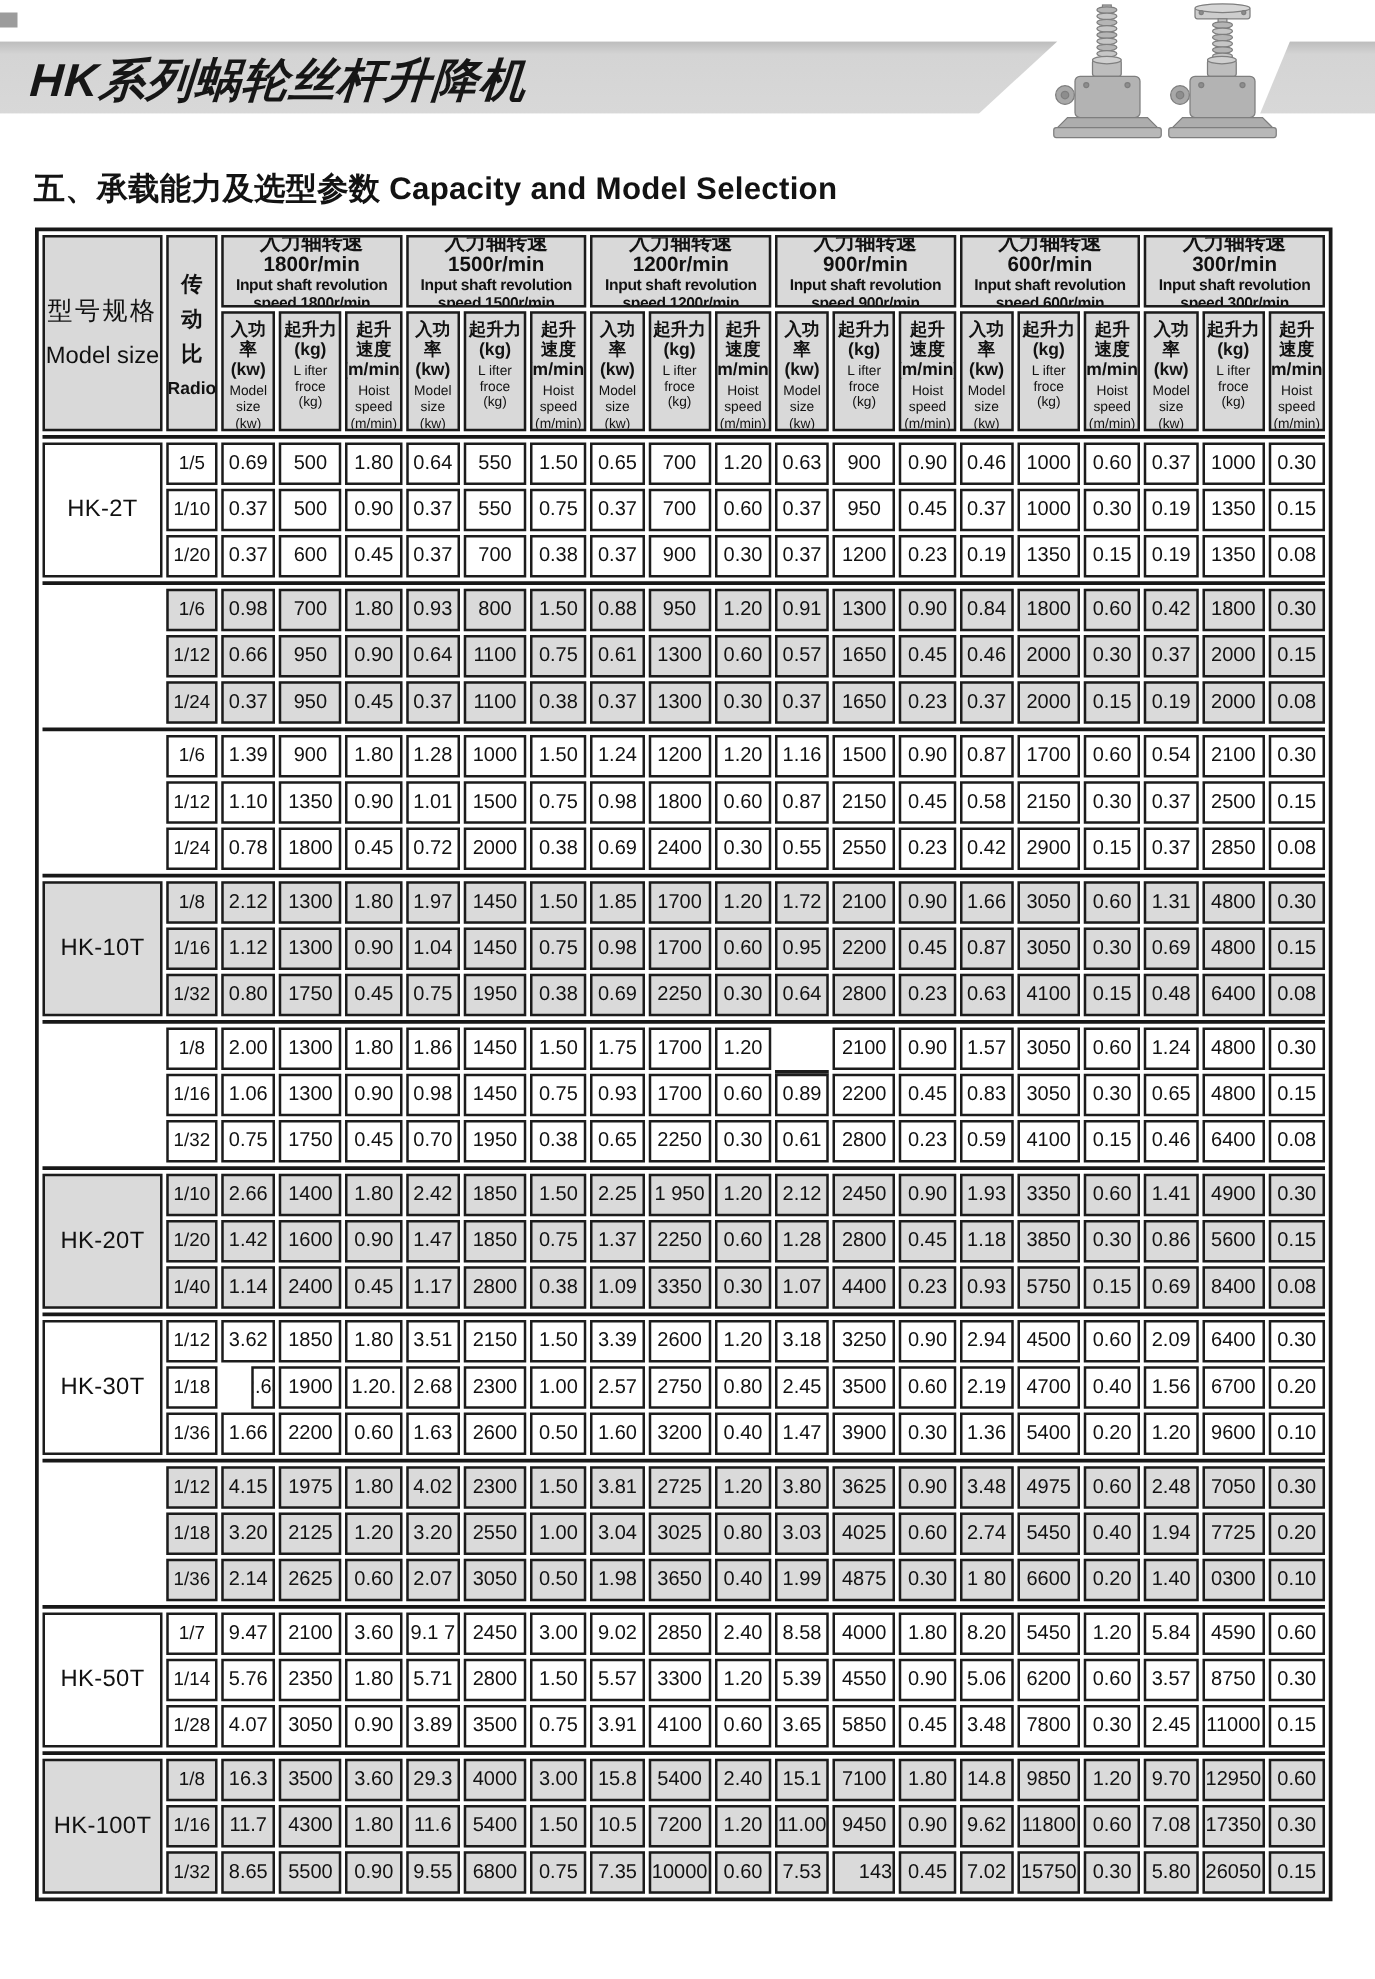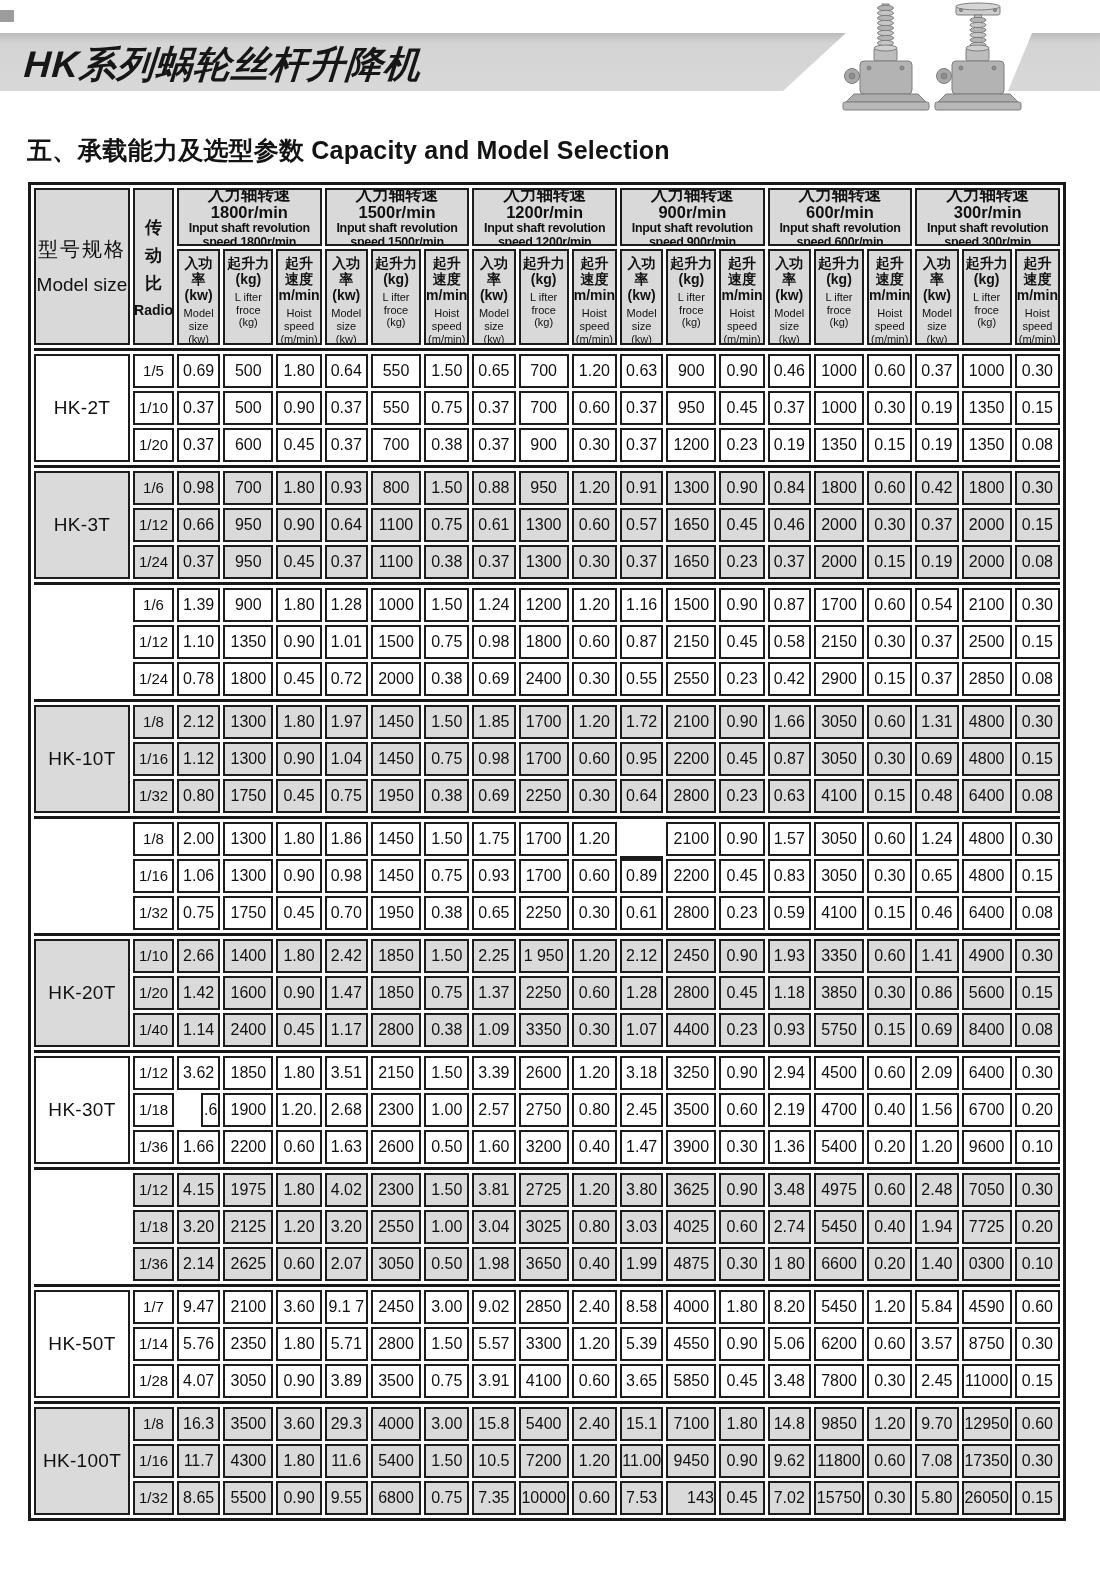--- a/index.html
+++ b/index.html
@@ -370,21 +370,20 @@
             <div class="cell value-cell" style="grid-area: 3 / 15;">0.19</div>
             <div class="cell value-cell" style="grid-area: 3 / 16;">1350</div>
             <div class="cell value-cell" style="grid-area: 3 / 17;">0.15</div>
             <div class="cell value-cell" style="grid-area: 3 / 18;">0.19</div>
             <div class="cell value-cell" style="grid-area: 3 / 19;">1350</div>
             <div class="cell value-cell" style="grid-area: 3 / 20;">0.08</div>
           </div>
         </div>
         <div class="band shaded">
           <div class="grid">
-            <div class="cell model-cell">HK-3T</div>
             <div class="cell ratio-cell" style="grid-area: 1 / 2;">1/6</div>
             <div class="cell value-cell" style="grid-area: 1 / 3;">0.98</div>
             <div class="cell value-cell" style="grid-area: 1 / 4;">700</div>
             <div class="cell value-cell" style="grid-area: 1 / 5;">1.80</div>
             <div class="cell value-cell" style="grid-area: 1 / 6;">0.93</div>
             <div class="cell value-cell" style="grid-area: 1 / 7;">800</div>
             <div class="cell value-cell" style="grid-area: 1 / 8;">1.50</div>
             <div class="cell value-cell" style="grid-area: 1 / 9;">0.88</div>
             <div class="cell value-cell" style="grid-area: 1 / 10;">950</div>
             <div class="cell value-cell" style="grid-area: 1 / 11;">1.20</div>

